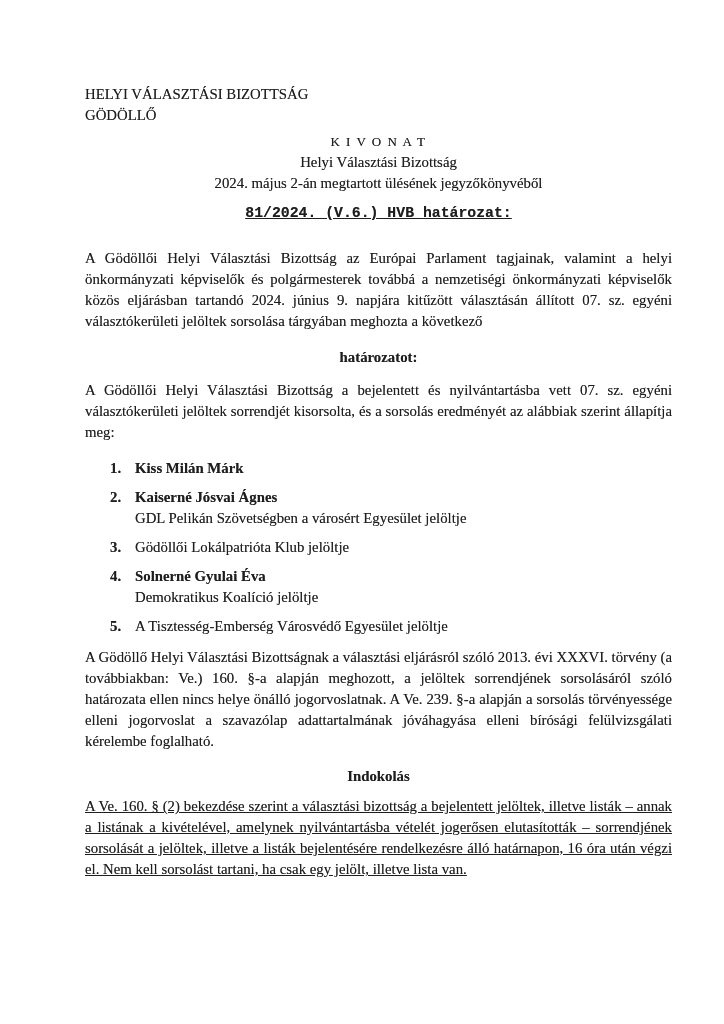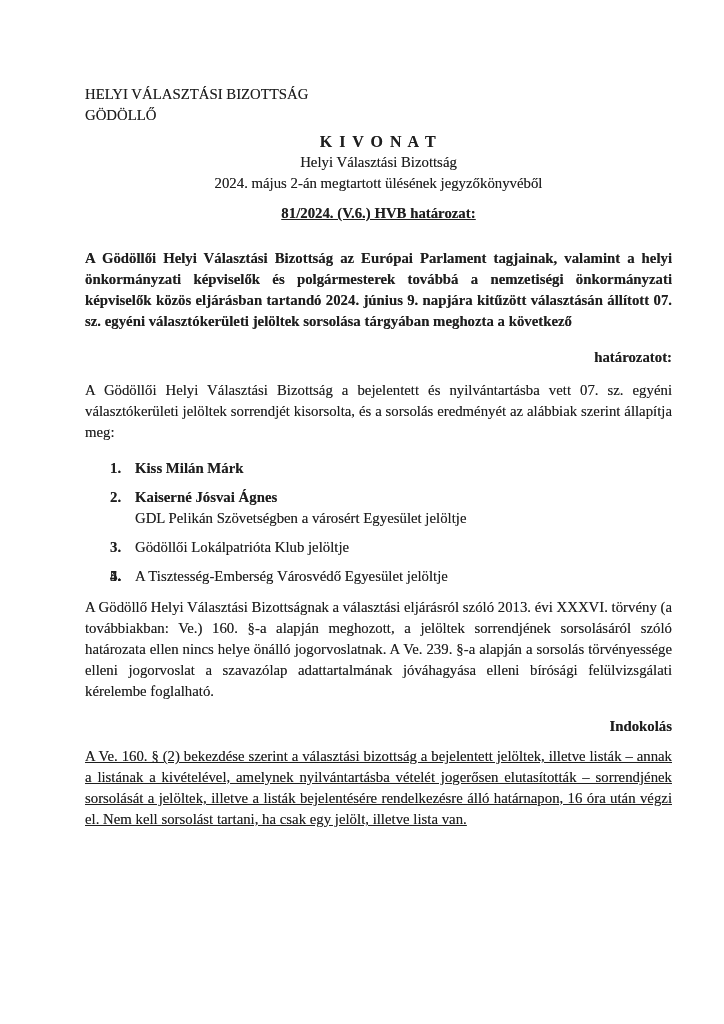--- a/index.html
+++ b/index.html
@@ -19,34 +19,35 @@
     line-height: 21px;
     color: #1e1e1e;
     text-shadow: 0 0 0.3px rgba(30,30,30,0.55); 
     overflow: hidden;
   }
   .org-header div { white-space: nowrap; }
   .doc-number { margin-top: 3px; }
 
   .title-block { text-align: center; margin-top: 5px; }
   .kivonat {
-    font-weight: bold;
-    font-size: 16px;
+    font-weight: normal;
+    font-size: 13px;
     letter-spacing: 1.5px;
   }
   .decision-no {
     text-align: center;
     font-weight: bold;
     text-decoration: underline;
     margin-top: 9px;
+    font-family: Liberation Mono, monospace;
   }
   .para { text-align: justify; }
-  .p-intro { margin-top: 24px; font-weight: bold; }
+  .p-intro { margin-top: 24px; }
   .center-bold { text-align: center; font-weight: bold; }
-  .h-hatarozatot { margin-top: 3px; text-align: right; }
+  .h-hatarozatot { margin-top: 3px; }
   .p-body { margin-top: 12px; }
 
   .candidates {
     list-style: none;
     margin: 13px 0 0 0;
     padding: 0;
   }
   .candidate {
     position: relative;
     padding-left: 50px;
@@ -54,21 +55,21 @@
   }
   .c-num {
     position: absolute;
     left: 25px;
     top: 0;
     font-weight: bold;
   }
   .c-name { font-weight: bold; }
 
   .p-remedy { margin-top: 10px; }
-  .h-indokolas { margin-top: 8px; text-align: right; }
+  .h-indokolas { margin-top: 8px; }
   .p-just { margin-top: 9px; text-decoration: underline; }
 </style>
 </head>
 <body>
 
 <div class="page">
 
   <div class="org-header">
     <div>HELYI VÁLASZTÁSI BIZOTTSÁG</div>
     <div>GÖDÖLLŐ</div>
@@ -97,20 +98,22 @@
       <span class="c-num">2.</span>
       <div class="c-name">Kaiserné Jósvai Ágnes</div>
       <div class="c-org">GDL Pelikán Szövetségben a városért Egyesület jelöltje</div>
     </li>
     <li class="candidate">
       <span class="c-num">3.</span>
       <div class="c-org">Gödöllői Lokálpatrióta Klub jelöltje</div>
     </li>
     <li class="candidate">
       <span class="c-num">4.</span>
+      <div class="c-name">Solnerné Gyulai Éva</div>
+      <div class="c-org">Demokratikus Koalíció jelöltje</div>
     </li>
     <li class="candidate">
       <span class="c-num">5.</span>
       <div class="c-org">A Tisztesség-Emberség Városvédő Egyesület jelöltje</div>
     </li>
   </ol>
 
   <p class="para p-remedy">A Gödöllő Helyi Választási Bizottságnak a választási eljárásról szóló 2013. évi XXXVI. törvény (a továbbiakban: Ve.) 160. §-a alapján meghozott, a jelöltek sorrendjének sorsolásáról szóló határozata ellen nincs helye önálló jogorvoslatnak. A Ve. 239. §-a alapján a sorsolás törvényessége elleni jogorvoslat a szavazólap adattartalmának jóváhagyása elleni bírósági felülvizsgálati kérelembe foglalható.</p>
 
   <div class="center-bold h-indokolas">Indokolás</div>

